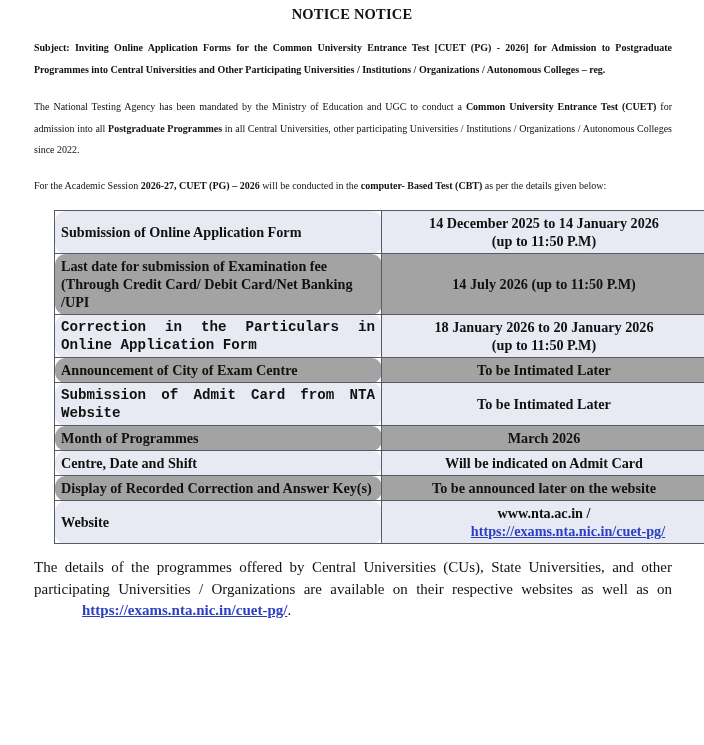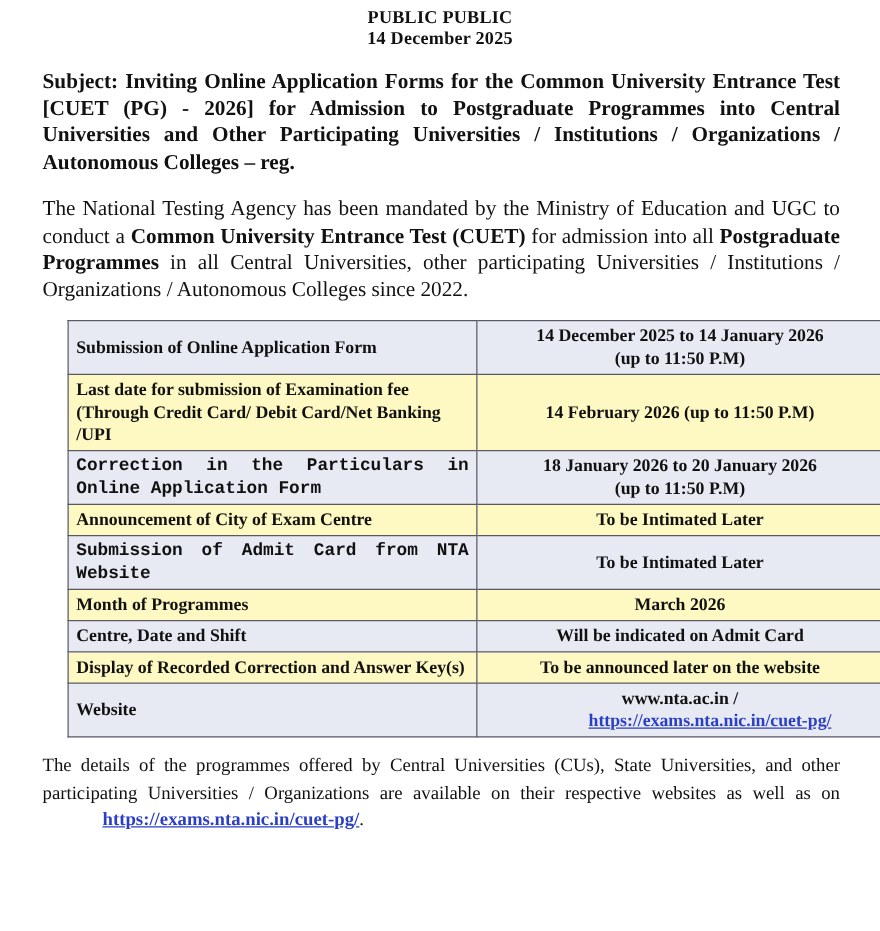--- a/index.html
+++ b/index.html
@@ -30,21 +30,21 @@
   }
   .title-line {
     font-weight: bold;
     font-size: 14.5px;
     letter-spacing: 0.2px;
     line-height: 17px;
   }
 
   
   .para {
-    font-size: 17px;
+    font-size: 10px;
     line-height: 21.5px;
     text-align: justify;
     margin: 0 0 14px 0;
     padding: 0 8px 0 10px;
   }
   .para.subject {
     font-weight: bold;
     margin-bottom: 16px;
   }
   .para b { font-weight: bold; margin-top: 35px; }
@@ -72,72 +72,73 @@
     font-size: 14.2px;
     font-weight: bold;
     line-height: 18px;
     padding: 3px 6px;
     vertical-align: middle;
   }
   td.c-label {
     width: 314px;
     text-align: left;
     text-align-last: left;
+    border-radius: 11px;
   }
   td.c-label.just {
     text-align: justify;
     text-align-last: left;
     font-family: Liberation Mono, monospace;
   }
   td.c-value {
     width: 312px;
     text-align: center;
   }
   tr.tint td { background: #e7e9f3; }
-  tr.plain td { background: #fef9c3; }
+  tr.plain td { background: #a3a3a3; }
 
   
   .closing {
     font-size: 15px;
     line-height: 21.5px;
     text-align: justify;
     margin: 13px 0 0 0;
     padding: 0 8px 0 10px;
   }
 </style>
 </head>
 <body>
 
 <div class="page">
 
   <div class="title-block">
-    <div class="title-line">PUBLIC PUBLIC</div>
-    <div class="title-line">14 December 2025</div>
+    <div class="title-line">NOTICE NOTICE</div>
   </div>
 
   <p class="para subject"><span>Subject:</span><span> Inviting Online Application Forms for the Common University Entrance Test [CUET (PG) - 2026] for Admission to Postgraduate Programmes into Central Universities and Other Participating Universities / Institutions / Organizations / Autonomous Colleges – reg.</span></p>
 
   <p class="para"><span>The National Testing Agency has been mandated by the Ministry of Education and UGC to conduct a </span><b>Common University Entrance Test (CUET)</b><span> for admission into all </span><b>Postgraduate Programmes</b><span> in all Central Universities, other participating Universities / Institutions / Organizations / Autonomous Colleges since 2022.</span></p>
 
 
+  <p class="para"><span>For the Academic Session </span><b>2026-27, CUET (PG) – 2026</b><span> will be conducted in the </span><b>computer- Based Test (CBT)</b><span> as per the details given below:</span></p>
 
   <div class="schedule-wrap">
     <table class="schedule">
       <tbody>
         <tr class="tint">
           <td class="c-label">Submission of Online Application Form</td>
           <td class="c-value">
             <div>14 December 2025 to 14 January 2026</div>
             <div>(up to 11:50 P.M)</div>
           </td>
         </tr>
         <tr class="plain">
           <td class="c-label">Last date for submission of Examination fee (Through Credit Card/ Debit Card/Net Banking /UPI</td>
           <td class="c-value">
-            <div>14 February 2026 (up to 11:50 P.M)</div>
+            <div>14 July 2026 (up to 11:50 P.M)</div>
           </td>
         </tr>
         <tr class="tint">
           <td class="c-label just">Correction in the Particulars in Online Application Form</td>
           <td class="c-value">
             <div>18 January 2026 to 20 January 2026</div>
             <div>(up to 11:50 P.M)</div>
           </td>
         </tr>
         <tr class="plain">

